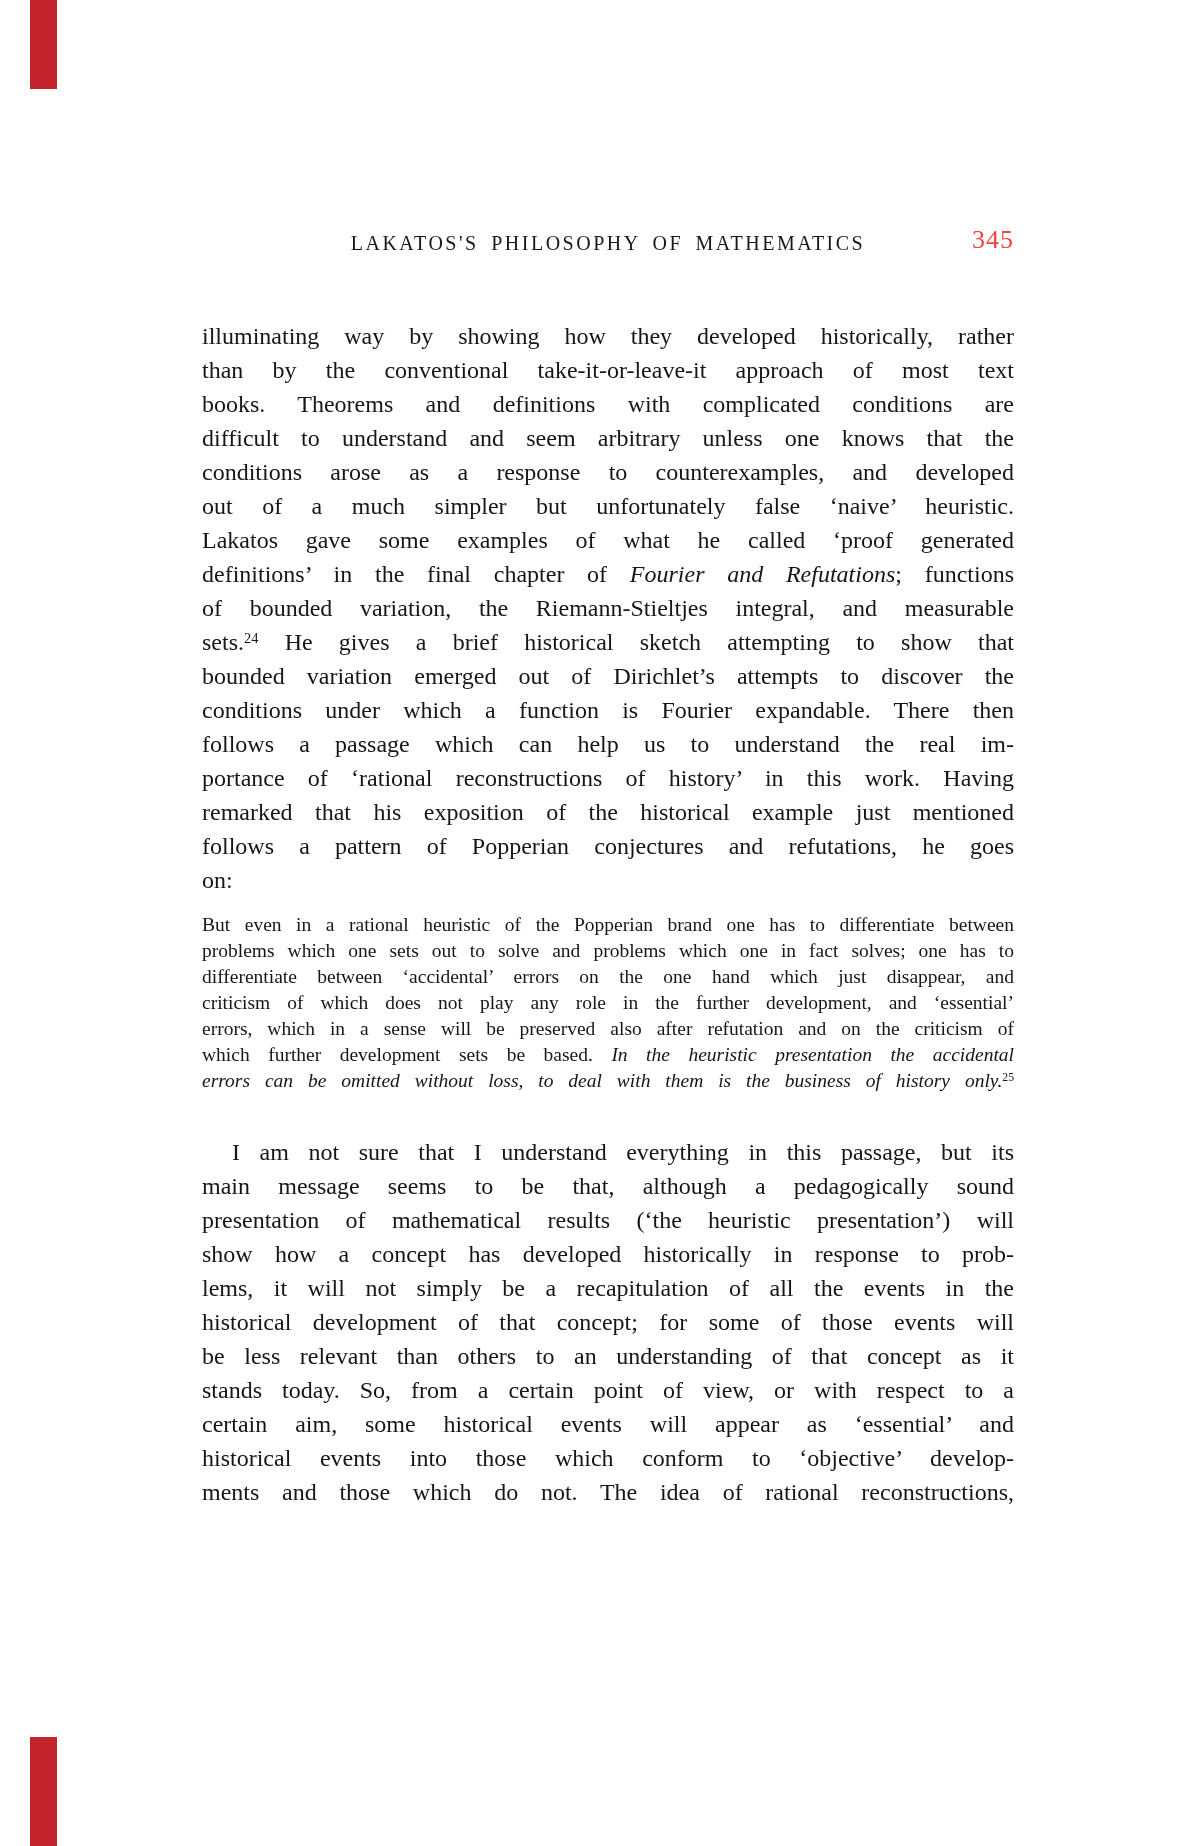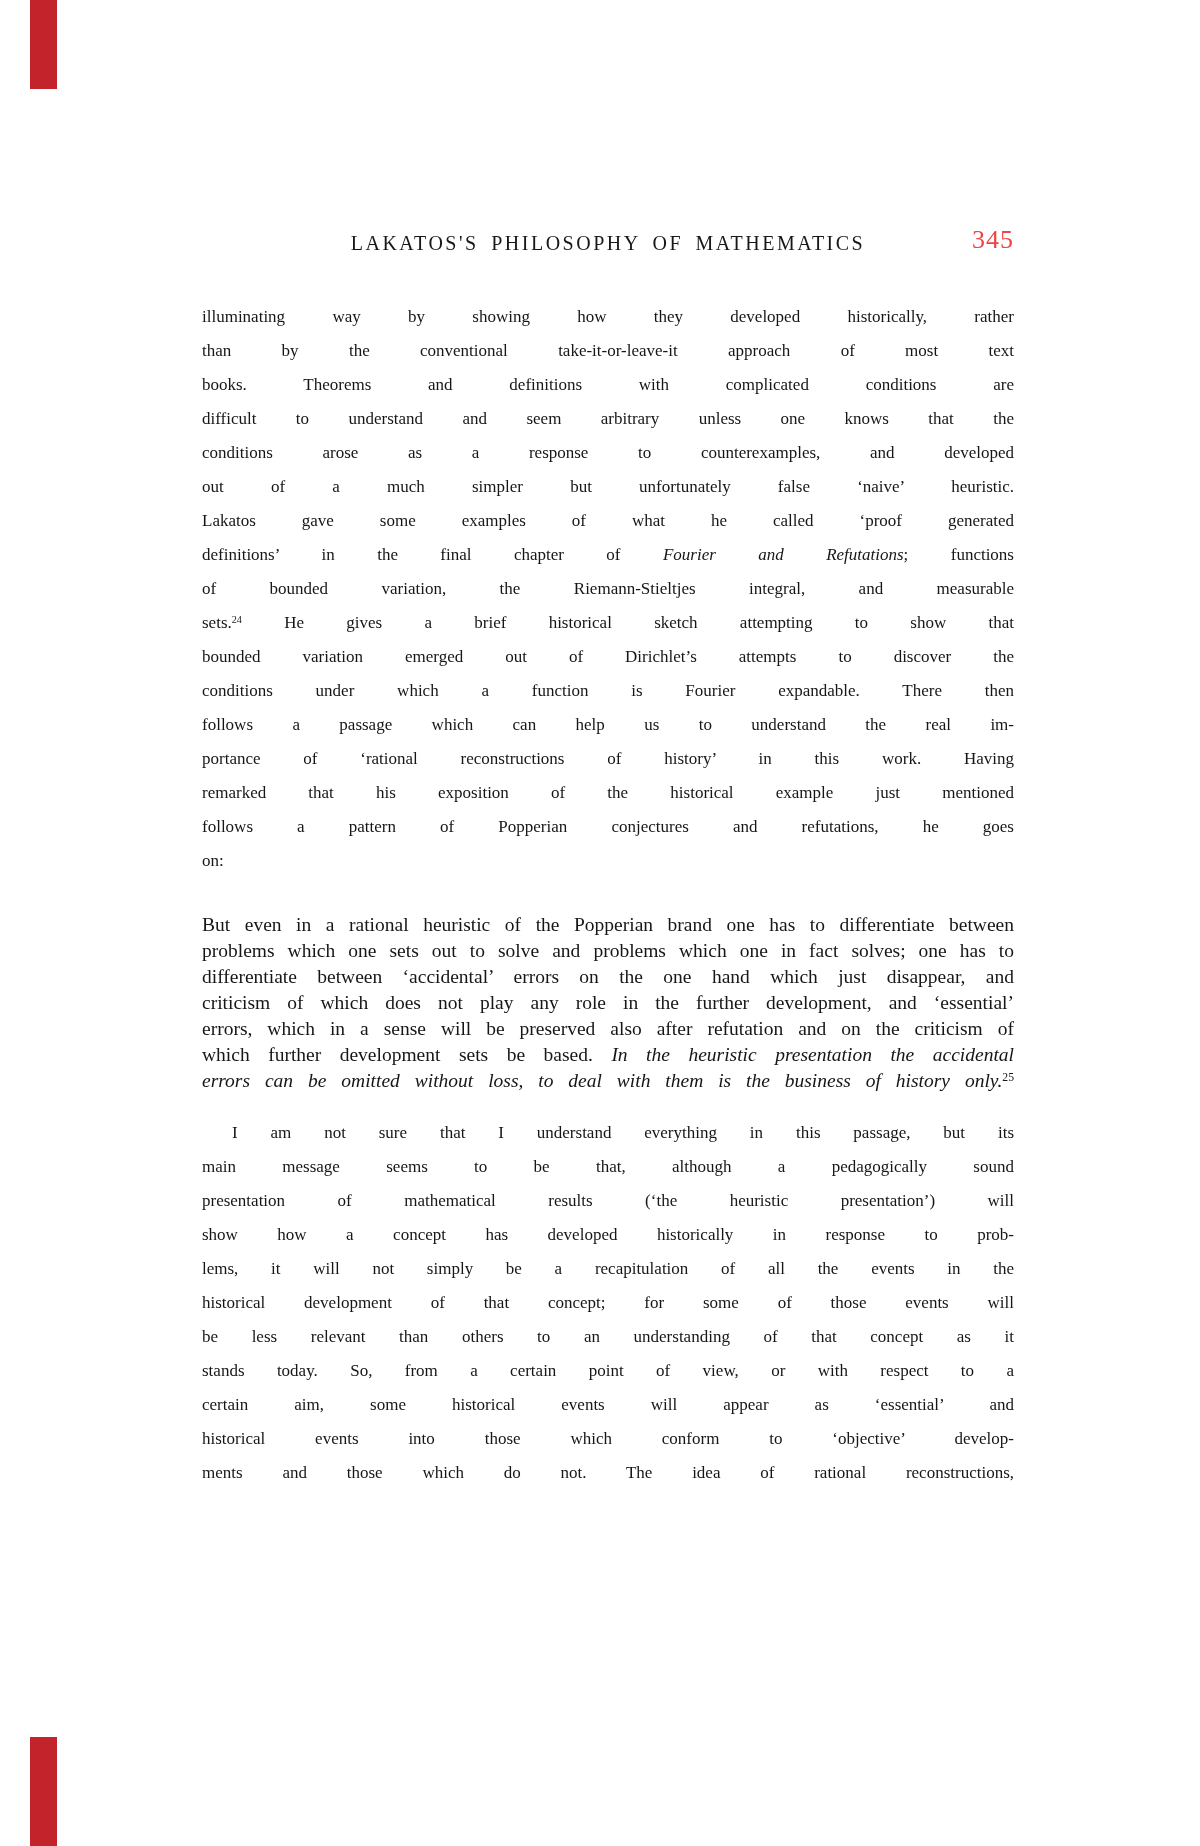--- a/index.html
+++ b/index.html
@@ -22,21 +22,21 @@
   .rtitle{
     text-align:center;font-size:20px;letter-spacing:2.5px;word-spacing:5px;
     line-height:30px;color:#181818;
   }
   .pagenum{
     position:absolute;right:0;top:-3px;font-size:26px;line-height:30px;
     letter-spacing:1px;color:#ef4444;
   }
 
   
-  .para{font-size:17px;line-height:34px;}
+  .para{font-size:24px;line-height:34px;margin-top:19px;}
   .p1{top:300px;}
   .p2{top:1116px;}
   .quote{top:912px;font-size:19.5px;line-height:26px;}
 
   .line{
     text-align:justify;
     text-align-last:justify;
     white-space:normal;
   }
   .line.natural{text-align-last:left;}

